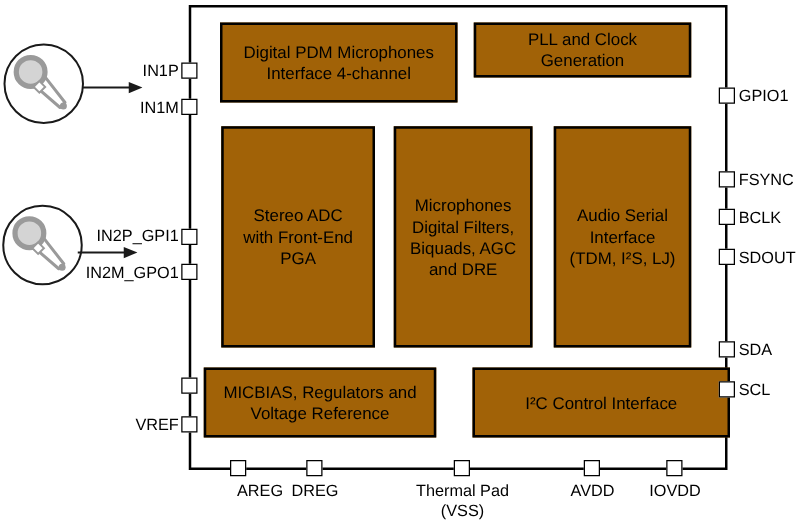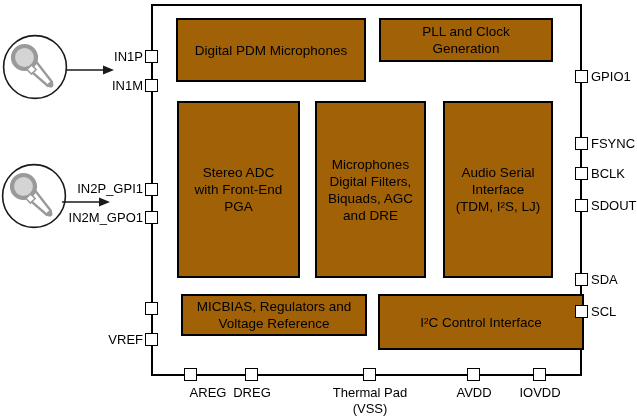--- a/index.html
+++ b/index.html
@@ -48,20 +48,21 @@
     <circle cx="22.5" cy="23.5" r="11.5" fill="#d4d4d4" stroke="#9a9a9a" stroke-width="4.2"></circle>
     <polygon points="29.5,30.9 34.1,35.5 29.5,40.1 24.9,35.5" fill="#fff" stroke="#9a9a9a" stroke-width="1.6"></polygon>
   </svg>
   <svg class="icon" style="left:62px;top:196px" width="48" height="12" viewBox="0 0 48 12">
     <line x1="0" y1="6" x2="38" y2="6" stroke="#1a1a1a" stroke-width="1.7"></line>
     <polygon points="37,1.5 48,6 37,10.5" fill="#1a1a1a"></polygon>
   </svg>
 
   <div class="block" style="left:176px;top:18px;width:190px;height:64px">
     <div>Digital PDM Microphones</div>
+    <div>Interface 4-channel</div>
   </div>
 
   <div class="block" style="left:379px;top:18px;width:174px;height:44px">
     <div>PLL and Clock</div>
     <div>Generation</div>
   </div>
 
   <div class="block" style="left:177px;top:101px;width:123px;height:177px">
     <div>Stereo ADC</div>
     <div>with Front-End</div>
@@ -74,21 +75,21 @@
     <div>Biquads, AGC</div>
     <div>and DRE</div>
   </div>
 
   <div class="block" style="left:443px;top:101px;width:110px;height:177px">
     <div>Audio Serial</div>
     <div>Interface</div>
     <div>(TDM, I²S, LJ)</div>
   </div>
 
-  <div class="block" style="left:181px;top:294px;width:186px;height:42px">
+  <div class="block" style="left:163px;top:294px;width:186px;height:56px">
     <div>MICBIAS, Regulators and</div>
     <div>Voltage Reference</div>
   </div>
 
   <div class="block" style="left:378px;top:294px;width:206px;height:56px">
     <div>I²C Control Interface</div>
   </div>
 
   <div class="pin" style="left:145px;top:50px"></div>
   <div class="pin" style="left:145px;top:79px"></div>

